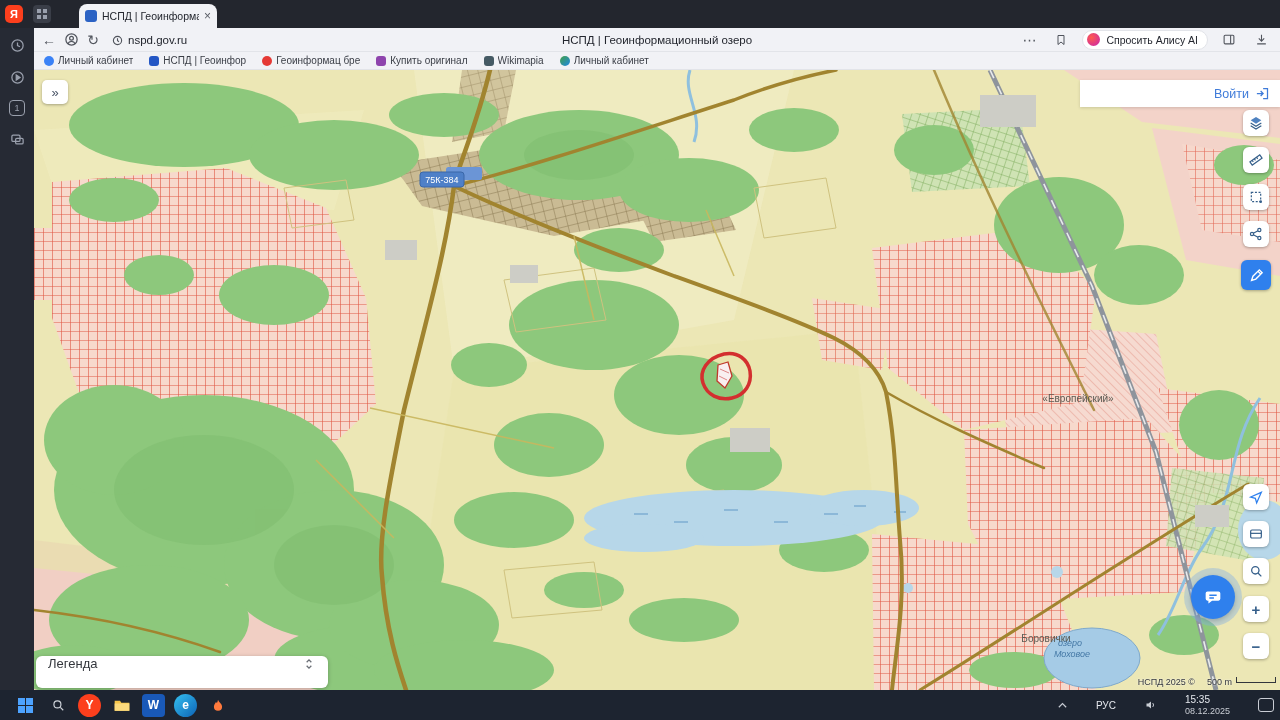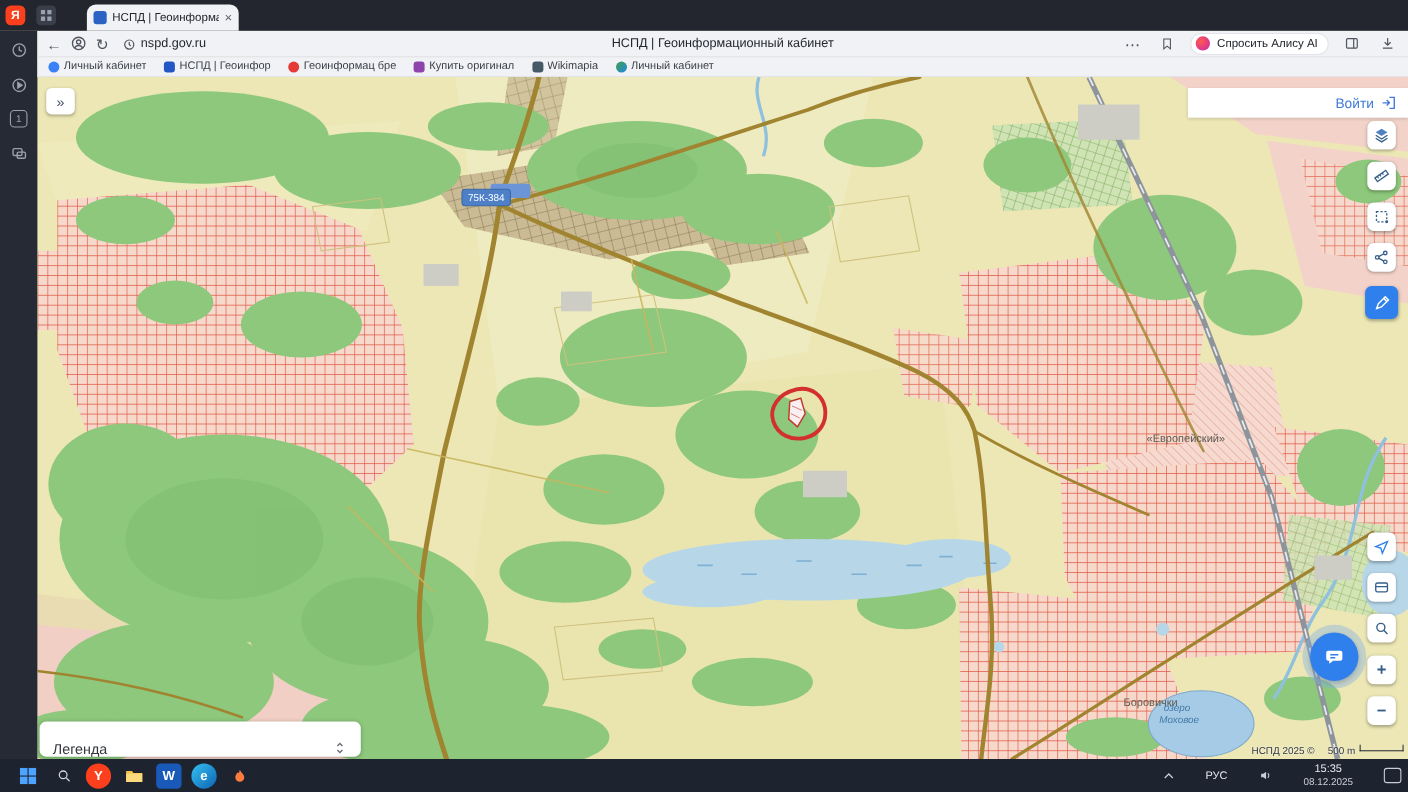--- a/index.html
+++ b/index.html
@@ -37,37 +37,37 @@
   .rail-num{width:16px;height:16px;border:1.4px solid #9aa0ad;border-radius:4px;color:#9aa0ad;font-size:9px;display:flex;align-items:center;justify-content:center}
 
   
   .map{position:absolute;left:34px;top:70px;width:1246px;height:620px;overflow:hidden}
   .expand-btn{position:absolute;left:8px;top:10px;width:26px;height:24px;background:#fff;border-radius:5px;box-shadow:0 1px 3px rgba(0,0,0,.3);display:flex;align-items:center;justify-content:center;font-size:13px;color:#4a5568;z-index:6}
   .login-panel{position:absolute;right:0;top:10px;width:200px;height:27px;background:#fff;box-shadow:0 1px 3px rgba(0,0,0,.15);display:flex;align-items:center;justify-content:flex-end;gap:6px;padding-right:10px;z-index:6}
   .login-lb{font-size:12.5px;color:#3f7bd9}
   .map-btn{position:absolute;right:11px;width:26px;height:26px;background:#fff;border-radius:6px;box-shadow:0 1px 3px rgba(0,0,0,.3);display:flex;align-items:center;justify-content:center;z-index:6;font-size:15px;color:#355f8a;font-weight:bold}
   .map-btn.active{right:9px;width:30px;height:30px;background:#2f80ed}
   .chat-btn{position:absolute;left:1157px;top:505px;width:44px;height:44px;border-radius:50%;background:#2f80ed;box-shadow:0 0 0 7px rgba(130,175,230,.4),0 2px 5px rgba(0,0,0,.3);display:flex;align-items:center;justify-content:center;z-index:6}
-  .legend{position:absolute;left:2px;top:586px;width:292px;height:32px;background:#fff;border-radius:6px;box-shadow:0 1px 4px rgba(0,0,0,.25);display:flex;align-items:flex-end;justify-content:space-between;padding:0 12px;z-index:6}
+  .legend{position:absolute;left:2px;top:586px;width:292px;height:32px;background:#fff;border-radius:6px;box-shadow:0 1px 4px rgba(0,0,0,.25);display:flex;align-items:flex-start;justify-content:space-between;padding:0 12px;z-index:6}
   .legend-lb{font-size:13px;color:#33363c}
   .attrib{position:absolute;right:4px;bottom:3px;display:flex;align-items:flex-end;gap:12px;z-index:6}
   .attrib-txt{font-size:9px;color:#33363c;text-shadow:0 0 2px #fff}
   .scale-wrap{display:flex;gap:4px}
   .scale-line{width:40px;height:6px;border-left:1.5px solid #33363c;border-right:1.5px solid #33363c;border-bottom:1.5px solid #33363c}
 
   
   .taskbar{position:absolute;left:0;top:690px;width:1280px;height:30px;background:#1d2430;display:flex;align-items:center;z-index:40}
   .tk-apps{display:flex;align-items:center;gap:9px;margin-left:14px}
   .tk-ic{width:23px;height:23px;display:flex;align-items:center;justify-content:center;border-radius:4px;font-size:12px;font-weight:bold}
   .tk-y{background:#fc3f1d;color:#fff;border-radius:50%;font-size:12px}
   .tk-w{background:#1959b8;color:#fff}
   .tk-e{background:linear-gradient(135deg,#35c1f1,#0d63b5);color:#fff;border-radius:50%}
   .tray{position:absolute;right:6px;display:flex;align-items:center;gap:28px}
   .tray-lang{font-size:10px;color:#e6e9ee}
-  .clock{display:flex;flex-direction:column;align-items:center;line-height:1.15}
+  .clock{display:flex;flex-direction:column;align-items:flex-start;line-height:1.15}
   .clock .t{font-size:10px;color:#e6e9ee}
   .clock .d{font-size:9px;color:#c9cdd4}
   .notif{width:16px;height:14px;border:1.3px solid #c9cdd4;border-radius:3px}
 </style>
 </head>
 <body>
 
 <div class="screen">
 
   <div class="tabbar">
@@ -101,21 +101,21 @@
         </svg>
     </span>
     <span class="tb-ic">↻</span>
     <span class="urlbox">
       <svg width="11" height="11" viewBox="0 0 24 24" fill="none" stroke="#50545c" stroke-width="2.4">
           <circle cx="12" cy="12" r="9"></circle>
           <path d="M12 7v5l3 3"></path>
         </svg>
       <span class="url-text">nspd.gov.ru</span>
     </span>
-    <span class="page-title">НСПД | Геоинформационный кабинет</span>
+    <span class="page-title">НСПД | Геоинформационный озеро</span>
     <span class="tb-right">
       <span class="tb-ic">⋯</span>
       <span class="tb-ic">
         <svg width="12" height="14" viewBox="0 0 24 24" fill="none" stroke="#50545c" stroke-width="2">
             <path d="M6 3h12v18l-6-5-6 5z"></path>
           </svg>
       </span>
       <span class="alice">
         <span class="alice-ic"></span>
         <span class="alice-lb">Спросить Алису AI</span>

